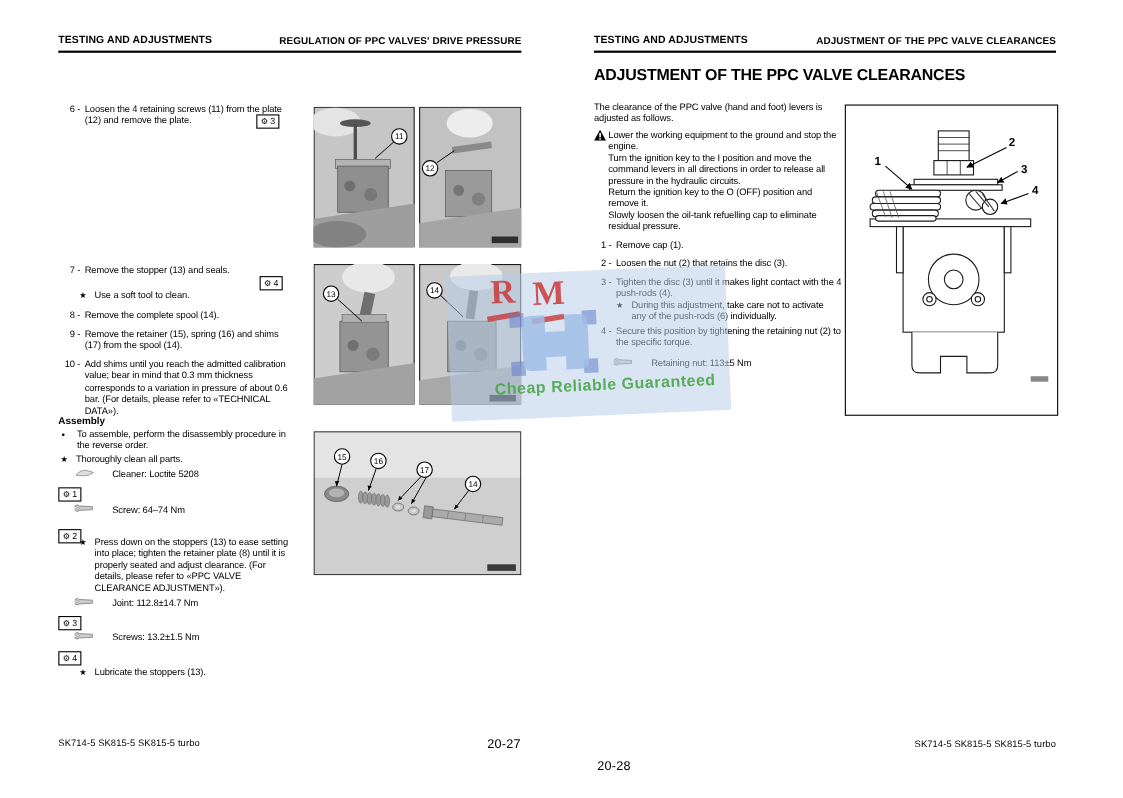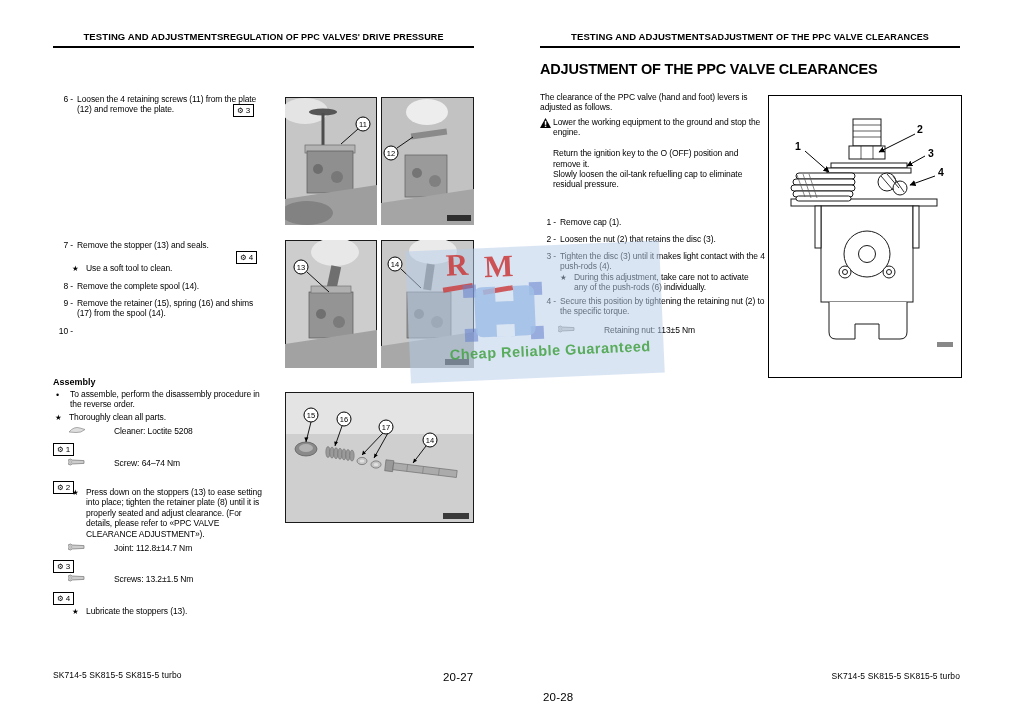--- a/index.html
+++ b/index.html
@@ -1,34 +1,34 @@
 <!DOCTYPE html>
 <html><head>
 <meta charset="utf-8">
 <style>
   html,body{margin:0;padding:0;background:#fff;}
   .wrap{position:relative;width:1021px;height:725px;background:#ffffff;
         font-family:"Liberation Sans",sans-serif;color:#000;overflow:hidden;}
   .abs{position:absolute;}
-  .hdrrow{position:absolute;display:flex;justify-content:center;align-items:flex-end;}
+  .hdrrow{position:absolute;display:flex;justify-content:space-between;align-items:flex-end;}
   .hdr-sec{font-weight:bold;font-size:9.5px;letter-spacing:0.1px;}
   .hdr-ch{font-weight:bold;font-size:9px;letter-spacing:0.1px;}
   .rule{position:absolute;height:2px;background:#000;}
   .txt{font-size:8.5px;line-height:10.4px;letter-spacing:-0.1px;}
   .step{position:absolute;display:flex;}
   .step .num{flex:0 0 20px;text-align:right;padding-right:4px;white-space:nowrap;}
   .step .stext{flex:1;}
   .rstep .num{flex:0 0 16px;}
   .starrow{position:absolute;display:flex;}
   .starrow .glyph{flex:0 0 14px;font-size:7.5px;padding-top:0.5px;}
   .bulrow .glyph{flex:0 0 14px;font-size:9px;}
   .mkbox{position:absolute;border:1px solid #000;height:11px;display:flex;align-items:center;
          gap:2px;padding:0 3px;font-size:8px;line-height:10px;background:#fff;}
   .mkbox .gear{font-size:7.5px;}
-  .torq{position:absolute;display:flex;align-items:center;gap:12px;}
+  .torq{position:absolute;display:flex;align-items:center;gap:0;}
   .torq .ticon{width:34px;flex:0 0 34px;}
   .ttl{position:absolute;font-weight:bold;font-size:14.5px;letter-spacing:-0.2px;}
   .warnblk{position:absolute;display:flex;}
   .warnblk .wicon{flex:0 0 13px;padding-top:1px;}
   .figbox{position:absolute;}
   .diagbox{position:absolute;border:1.5px solid #000;background:#fff;}
   .pgnum{position:absolute;font-size:11.5px;letter-spacing:0.2px;}
   .model{position:absolute;font-size:8.5px;letter-spacing:0.1px;}
   
   .wm{position:absolute;left:408px;top:246px;width:254px;height:132px;
@@ -108,20 +108,21 @@
       <span class="stext">Remove the complete spool (14).</span>
     </div>
 
     <div class="step txt" style="left:53px;top:298px;width:216px;">
       <span class="num">9 -</span>
       <span class="stext">Remove the retainer (15), spring (16) and shims (17) from the spool (14).</span>
     </div>
 
     <div class="step txt" style="left:53px;top:326px;width:216px;">
       <span class="num">10 -</span>
+      <span class="stext">Add shims until you reach the admitted calibration value; bear in mind that 0.3 mm thickness corresponds to a variation in pressure of about 0.6 bar. (For details, please refer to «TECHNICAL DATA»).</span>
     </div>
 
     <div class="figbox" style="left:285px;top:240px;">
       <svg width="189" height="128" font-family="Liberation Sans, sans-serif">
         <rect x="0.5" y="0.5" width="91" height="127" fill="#cdcdcd" stroke="#1a1a1a"></rect>
         <rect x="96.5" y="0.5" width="92" height="127" fill="#c9c9c9" stroke="#1a1a1a"></rect>
         <ellipse cx="50" cy="12" rx="24" ry="14" fill="#e8e8e8"></ellipse>
         <rect x="44" y="26" width="10" height="22" fill="#6f6f6f" transform="rotate(12 49 37)"></rect>
         <rect x="24" y="52" width="44" height="46" fill="#949494" stroke="#595959" stroke-width="0.7"></rect>
         <circle cx="36" cy="74" r="5" fill="#707070"></circle>
@@ -284,21 +285,21 @@
     <div class="warnblk txt" style="left:540px;top:117px;width:226px;">
       <span class="wicon">
         <svg width="11" height="10">
             <polygon points="5.5,0 11,10 0,10" fill="#000"></polygon>
             <rect x="4.8" y="2.8" width="1.5" height="4" fill="#fff"></rect>
             <rect x="4.8" y="7.6" width="1.5" height="1.3" fill="#fff"></rect>
           </svg>
       </span>
       <span>
         <span>Lower the working equipment to the ground and stop the engine.</span><br>
-        <br>
+        <span>Turn the ignition key to the I position and move the command levers in all directions in order to release all pressure in the hydraulic circuits.</span><br>
         <span>Return the ignition key to the O (OFF) position and remove it.</span><br>
         <span>Slowly loosen the oil-tank refuelling cap to eliminate residual pressure.</span>
       </span>
     </div>
 
     <div class="step rstep txt" style="left:540px;top:217px;width:228px;">
       <span class="num">1 -</span>
       <span class="stext">Remove cap (1).</span>
     </div>
     <div class="step rstep txt" style="left:540px;top:234px;width:228px;">

